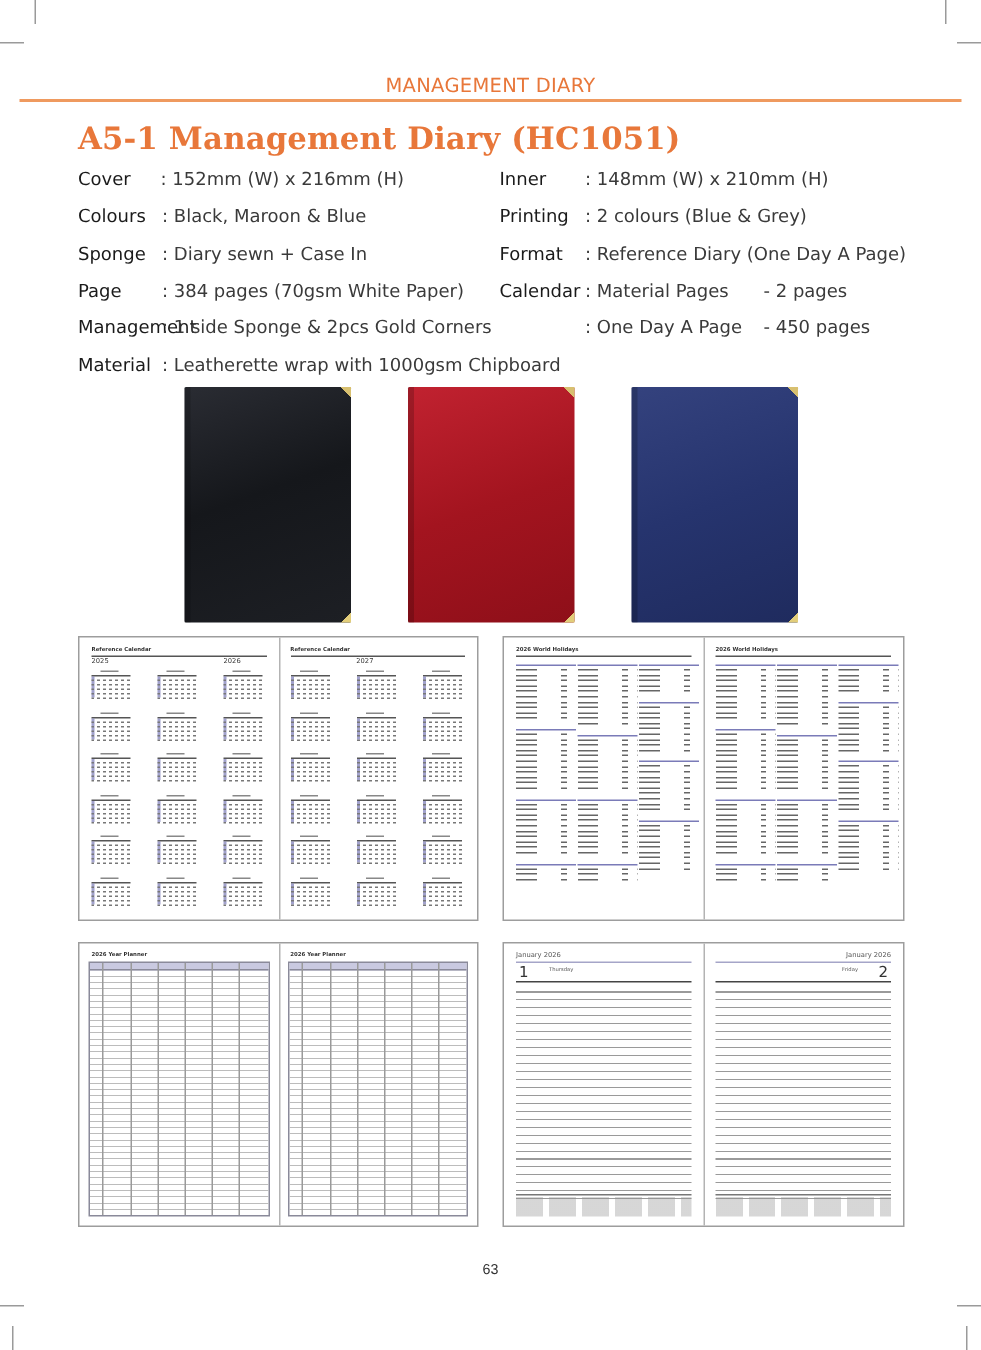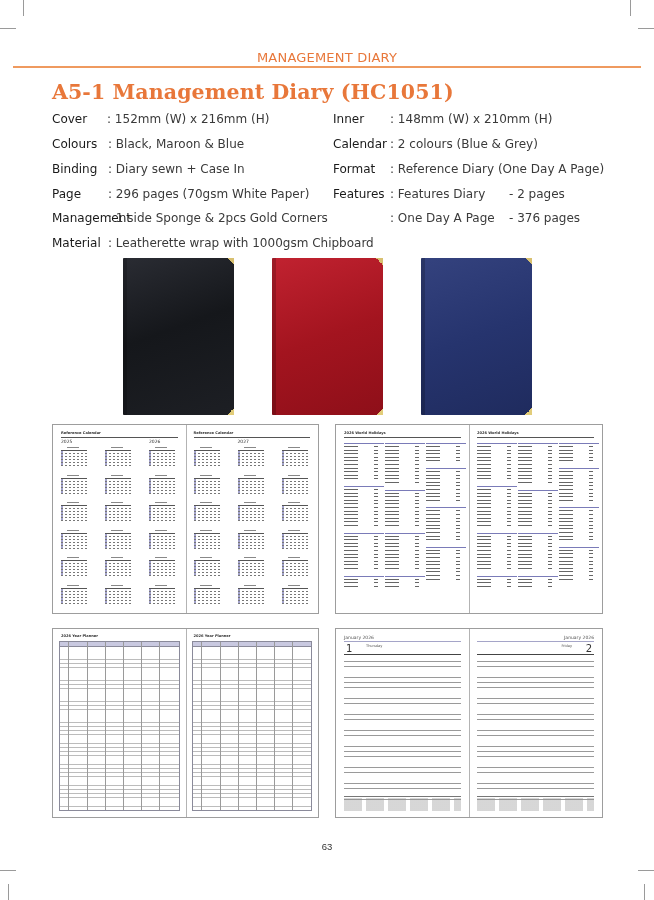--- a/index.html
+++ b/index.html
@@ -94,56 +94,56 @@
 <div class="specs">
   <div class="spec" style="left:52px;top:112px;">
     <span class="k">Cover</span>
     <span class="v" style="left:55px;">: 152mm (W) x 216mm (H)</span>
   </div>
   <div class="spec" style="left:52px;top:137px;">
     <span class="k">Colours</span>
     <span class="v" style="left:56px;">: Black, Maroon &amp; Blue</span>
   </div>
   <div class="spec" style="left:52px;top:162px;">
-    <span class="k">Binding</span>
+    <span class="k">Sponge</span>
     <span class="v" style="left:56px;">: Diary sewn + Case In</span>
   </div>
   <div class="spec" style="left:52px;top:187px;">
     <span class="k">Page</span>
-    <span class="v" style="left:56px;">: 296 pages (70gsm White Paper)</span>
+    <span class="v" style="left:56px;">: 384 pages (70gsm White Paper)</span>
   </div>
   <div class="spec" style="left:52px;top:211px;">
     <span class="k">Management</span>
     <span class="v" style="left:56px;">: 1 side Sponge &amp; 2pcs Gold Corners</span>
   </div>
   <div class="spec" style="left:52px;top:236px;">
     <span class="k">Material</span>
     <span class="v" style="left:56px;">: Leatherette wrap with 1000gsm Chipboard</span>
   </div>
 
   <div class="spec" style="left:333px;top:112px;">
     <span class="k">Inner</span>
     <span class="v" style="left:57px;">: 148mm (W) x 210mm (H)</span>
   </div>
   <div class="spec" style="left:333px;top:137px;">
-    <span class="k">Calendar</span>
+    <span class="k">Printing</span>
     <span class="v" style="left:57px;">: 2 colours (Blue &amp; Grey)</span>
   </div>
   <div class="spec" style="left:333px;top:162px;">
     <span class="k">Format</span>
     <span class="v" style="left:57px;">: Reference Diary (One Day A Page)</span>
   </div>
   <div class="spec" style="left:333px;top:187px;">
-    <span class="k">Features</span>
-    <span class="v" style="left:57px;">: Features Diary</span>
+    <span class="k">Calendar</span>
+    <span class="v" style="left:57px;">: Material Pages</span>
     <span class="n" style="left:176px;">-    2  pages</span>
   </div>
   <div class="spec" style="left:333px;top:211px;">
     <span class="v" style="left:57px;">: One Day A Page</span>
-    <span class="n" style="left:176px;">- 376  pages</span>
+    <span class="n" style="left:176px;">- 450  pages</span>
   </div>
 </div>
 
 <div class="cover" style="left:123px;background:linear-gradient(160deg,#2a2c33 0%,#15171b 45%,#1d1f24 100%);">
   <div class="spine"></div>
   <div class="corner tr"></div>
   <div class="corner br"></div>
 </div>
 <div class="cover" style="left:272px;background:linear-gradient(160deg,#c12230 0%,#a3141f 50%,#8e0f19 100%);">
   <div class="spine"></div>

